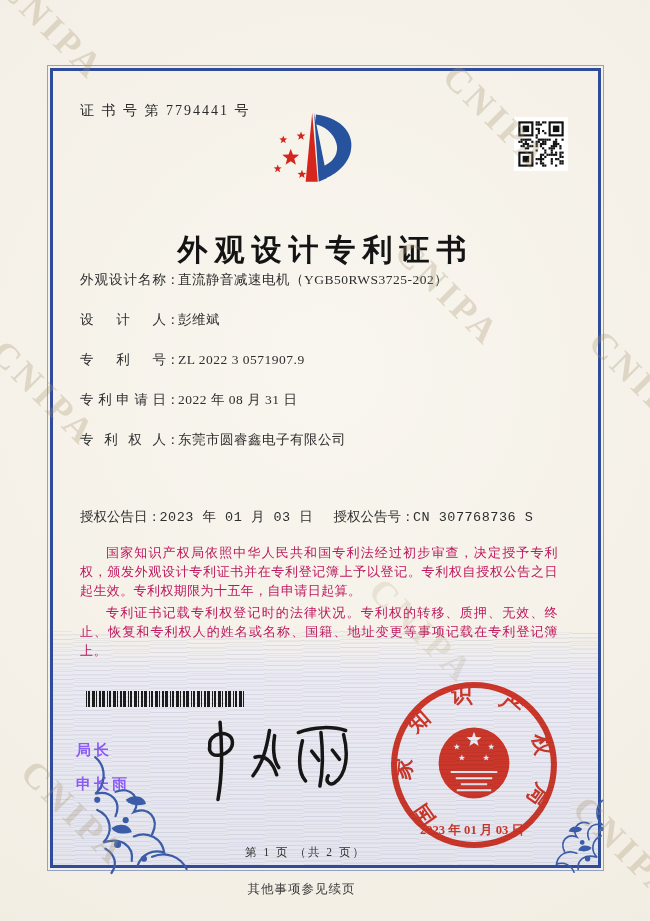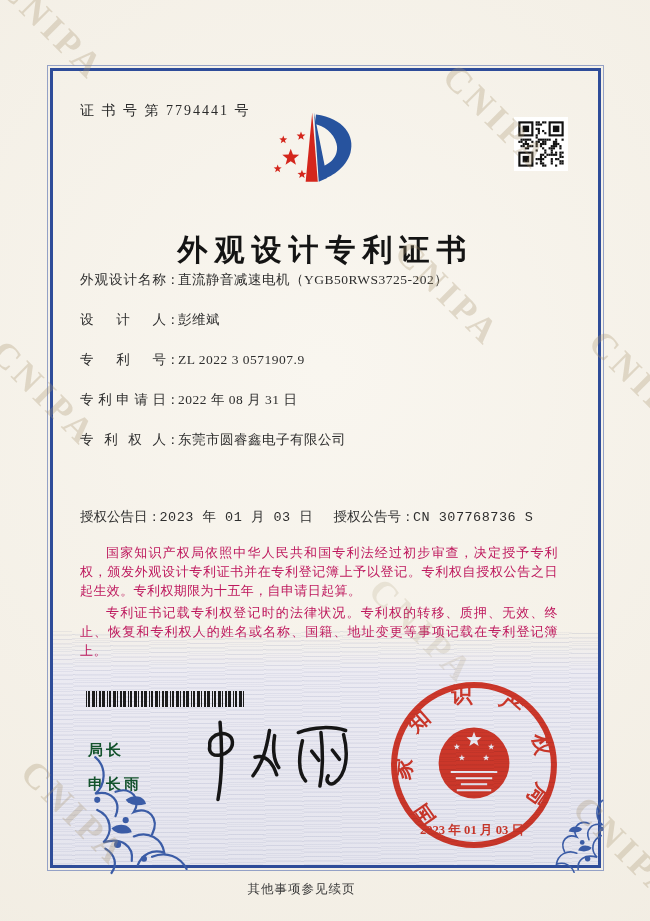--- a/index.html
+++ b/index.html
@@ -75,23 +75,23 @@
   .band{
     position:absolute; left:0; right:0; bottom:0; height:234px;
     background:
       repeating-linear-gradient(178.5deg, rgba(110,120,165,.10) 0 1px, rgba(0,0,0,0) 1px 4px),
       repeating-linear-gradient(1.5deg, rgba(110,120,165,.07) 0 1px, rgba(0,0,0,0) 1px 5px),
       linear-gradient(180deg, rgba(235,234,242,0) 0%, #ebeaf2 18%, #e5e5ee 100%);
     z-index:0;
   }
   .barcode{position:absolute; left:33px; top:620px; width:158px; height:16px;}
   .signer{
-    position:absolute; left:35px;
+    position:absolute; left:23px;
     font-family:Liberation Sans, sans-serif;
-    font-weight:600; font-size:15px; letter-spacing:3px; color:#14532d;
+    font-weight:600; font-size:15px; letter-spacing:3px; color:#8b5cf6;
   }
   .signer-title{top:670px;}
   .signer-name{top:704px;}
   .handwriting{position:absolute; left:130px; top:645px; width:175px; height:100px;}
   .seal{position:absolute; left:335px; top:608px; width:172px; height:172px; mix-blend-mode:multiply; opacity:.92;}
   .page-footer{
     position:absolute; left:0; right:40px; bottom:5px;
     text-align:center; font-size:11.5px; letter-spacing:2px; color:#333;
   }
   .orn{position:absolute; pointer-events:none;}
@@ -402,15 +402,16 @@
     </g>
     <g fill="var(--ornament-blue)">
       <circle cx="16" cy="56" r="3.5"></circle>
       <circle cx="44" cy="76" r="3.5"></circle>
       <circle cx="36" cy="100" r="4"></circle>
       <path d="M44,56 C52,50 62,52 64,60 C56,62 48,62 44,56 Z"></path>
       <path d="M30,84 C38,78 48,80 50,88 C42,90 34,90 30,84 Z"></path>
     </g>
   </svg>
 
+  <div class="page-footer">第 1 页 （共 2 页）</div>
 </div>
 
 <div class="note">其他事项参见续页</div>
 
 </body></html>

